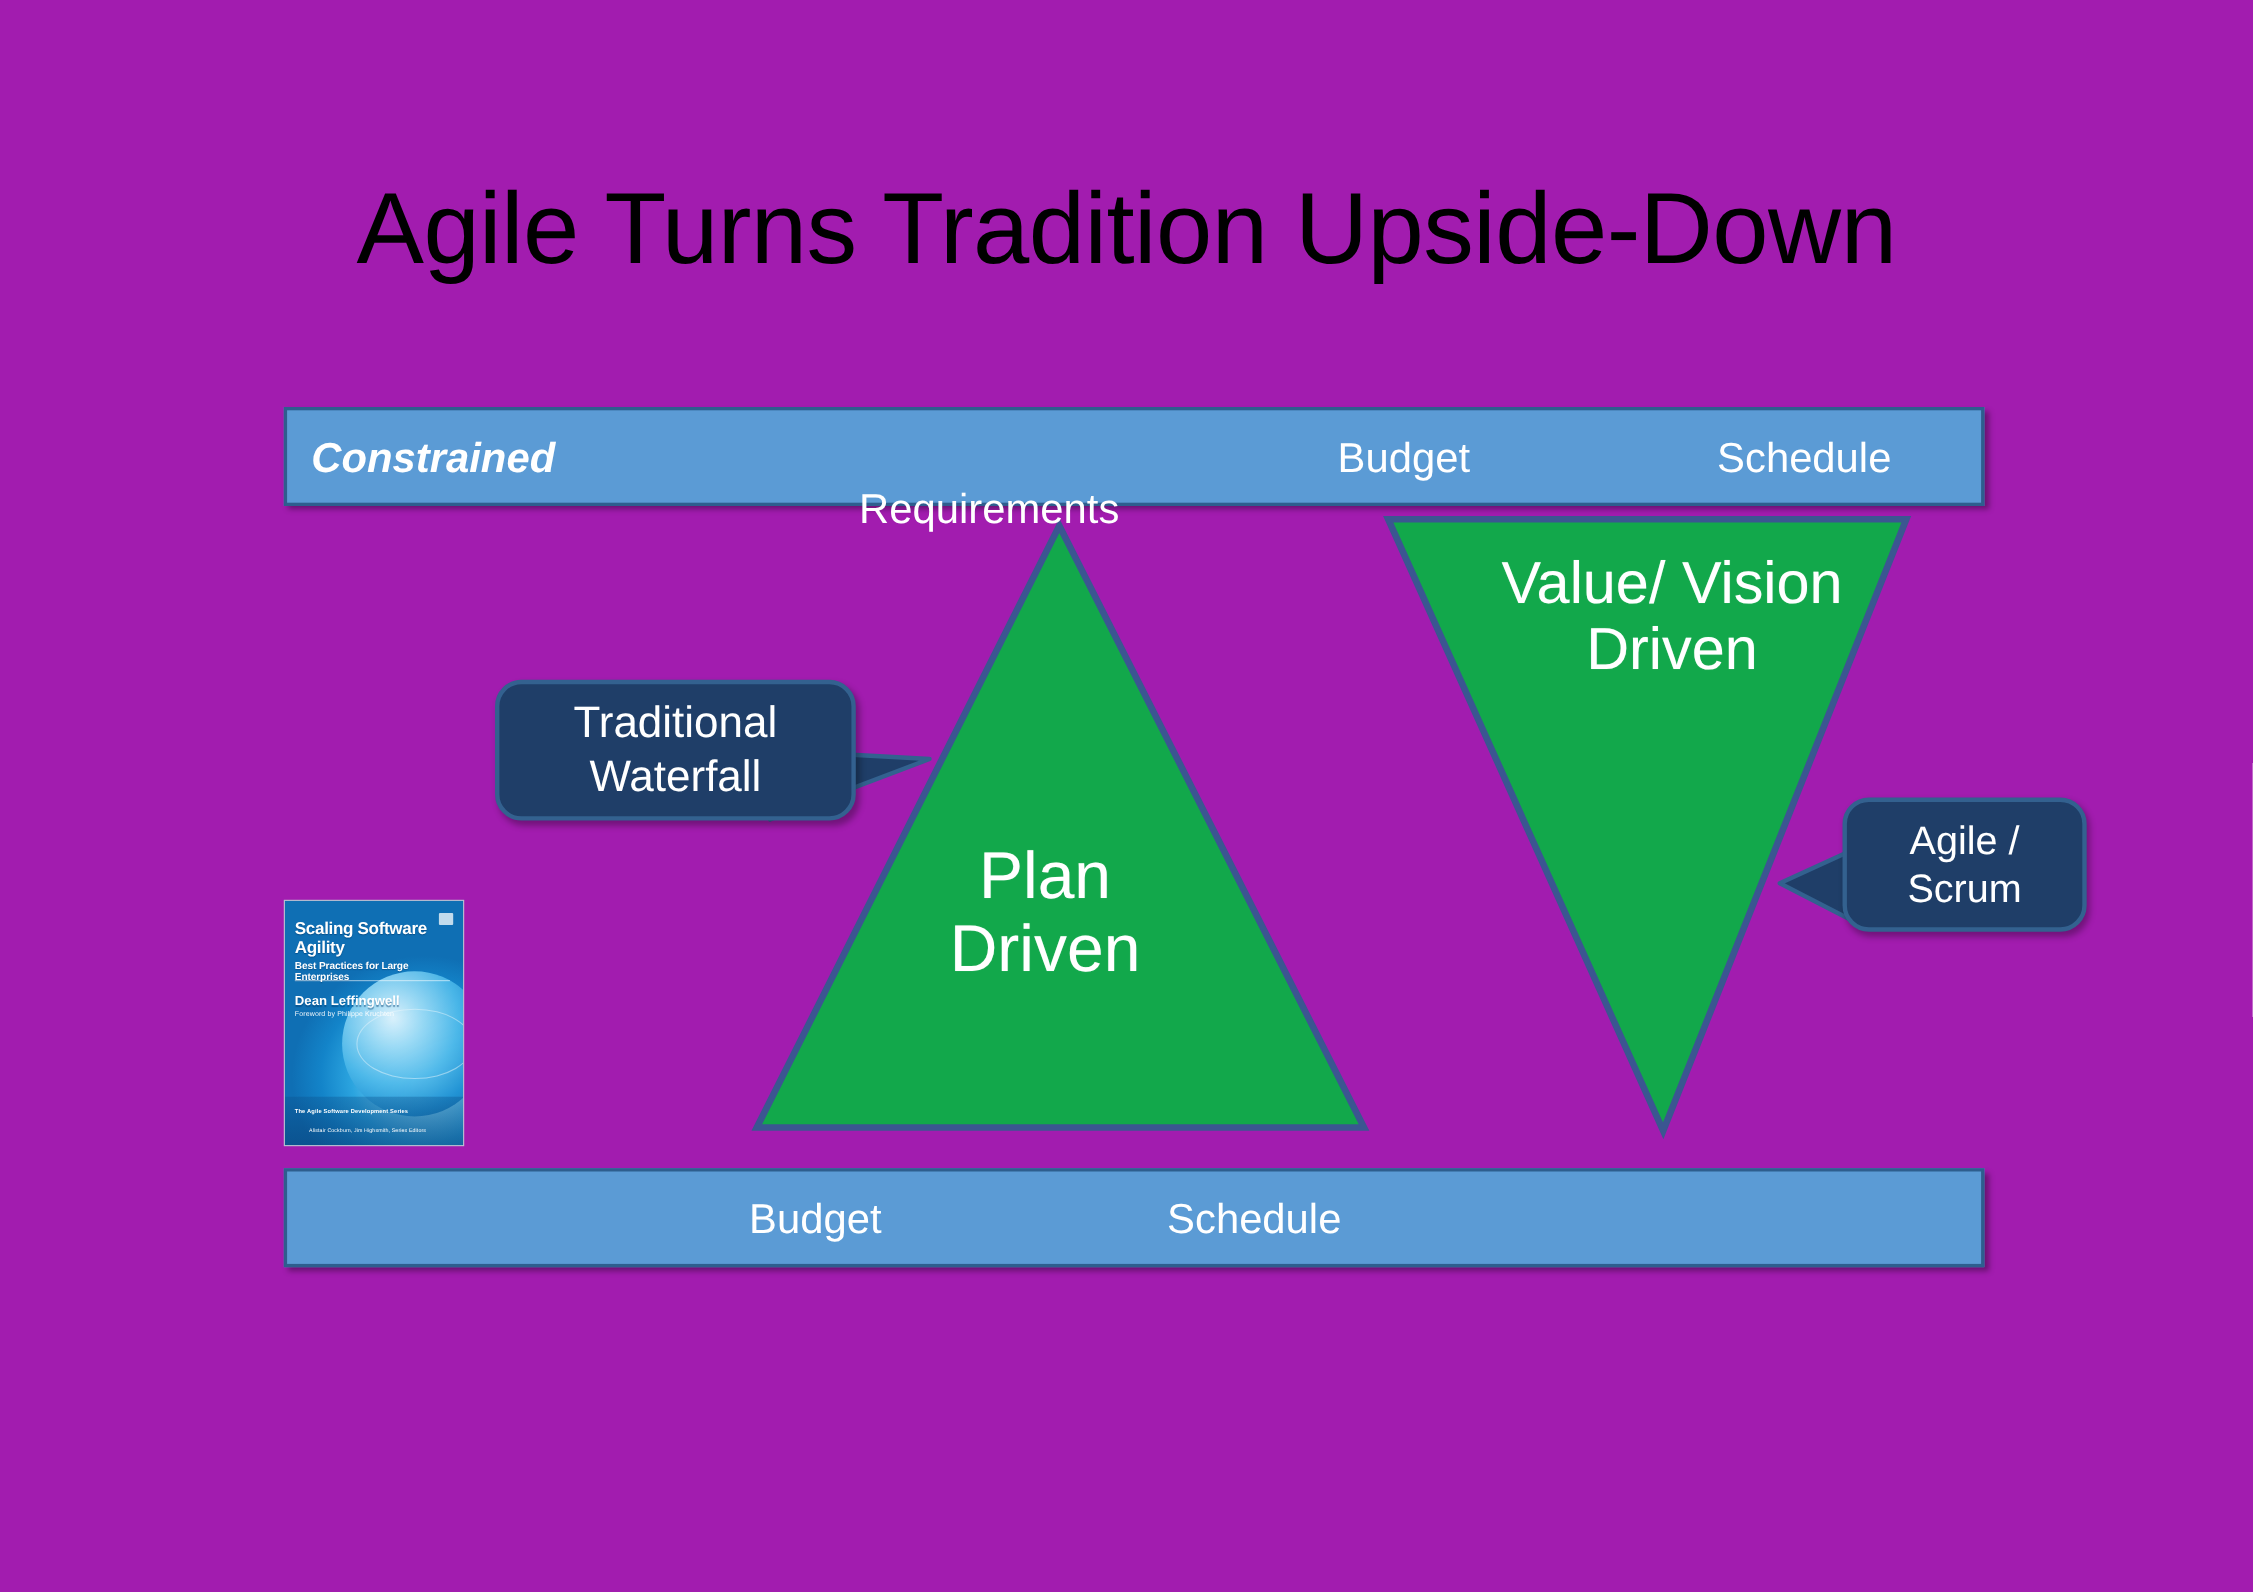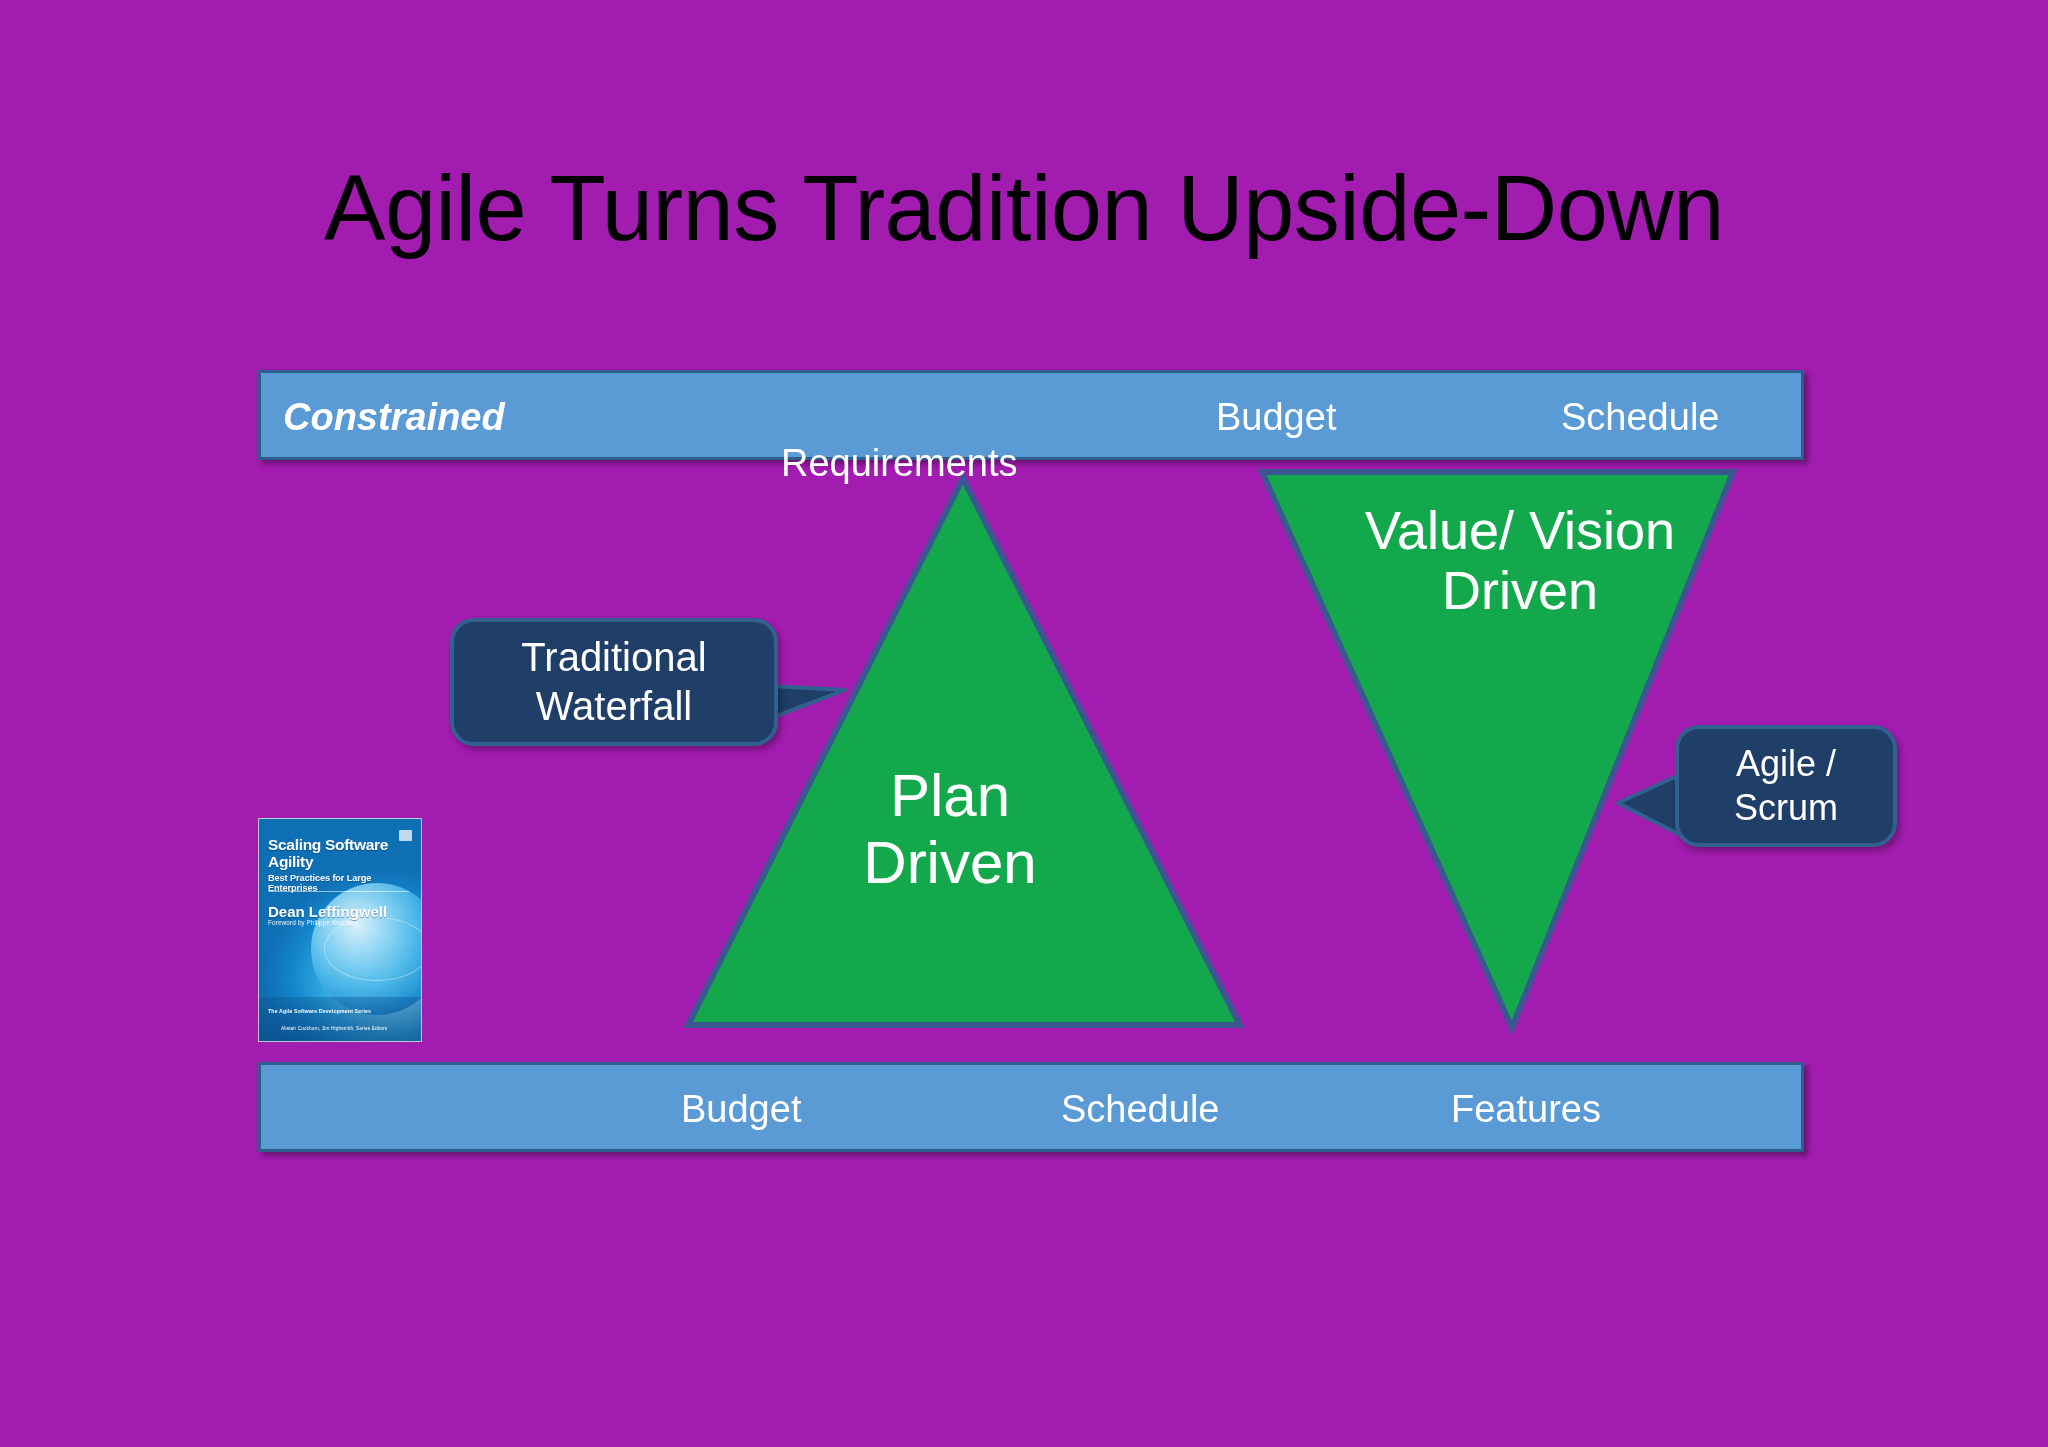--- a/index.html
+++ b/index.html
@@ -203,21 +203,21 @@
     right: 12px;
     top: 72px;
     height: 1px;
     background: rgba(255,255,255,0.55);
   }
   .book-author {
     position: absolute;
     left: 9px;
     top: 84px;
     color: #ffffff;
-    font-size: 15px;
+    font-size: 12px;
     font-weight: bold;
     text-shadow: 0 1px 1px rgba(0,60,110,0.5);
   }
   .book-foreword {
     position: absolute;
     left: 9px;
     top: 100px;
     color: rgba(255,255,255,0.92);
     font-size: 6.4px;
     letter-spacing: 0.1px;
@@ -282,21 +282,20 @@
   <div class="band band-top">
     <span class="band-label italic t-constrained">Constrained</span>
     <span class="band-label t-requirements">Requirements</span>
     <span class="band-label t-budget">Budget</span>
     <span class="band-label t-schedule">Schedule</span>
   </div>
 
   <div class="band band-bottom">
     <span class="band-label b-budget">Budget</span>
     <span class="band-label b-schedule">Schedule</span>
-    <span class="band-label b-features">Features</span>
   </div>
 
   <div class="callout callout-waterfall">Traditional
 Waterfall</div>
 
   <div class="callout callout-agile">Agile /
 Scrum</div>
 
   <div class="book">
     <div class="book-globe"></div>

